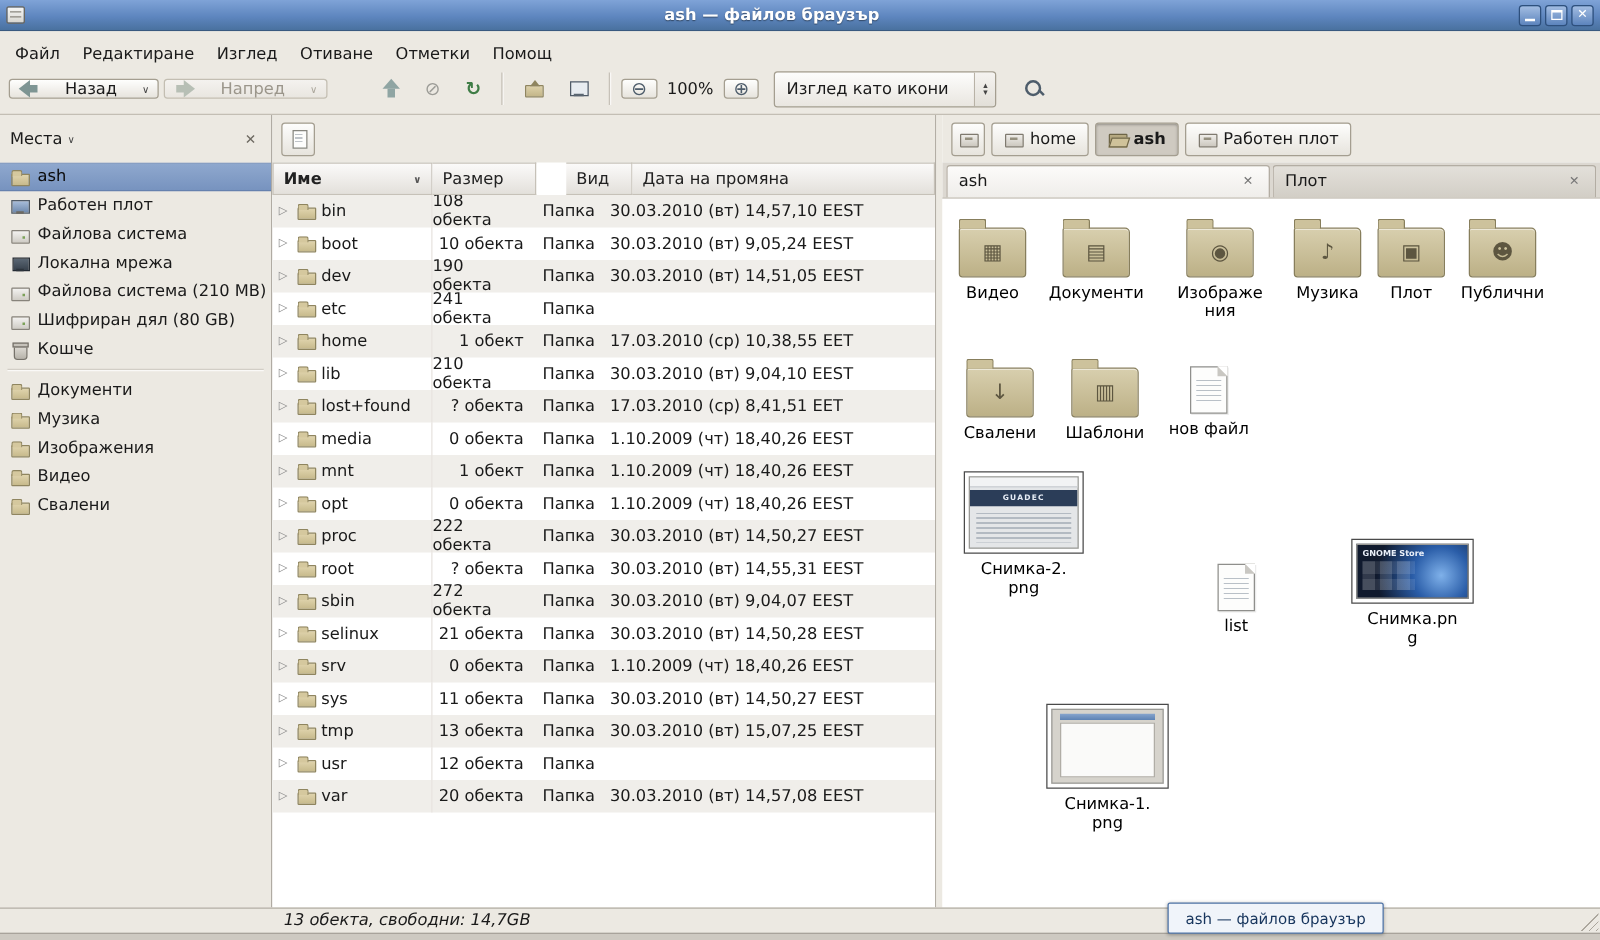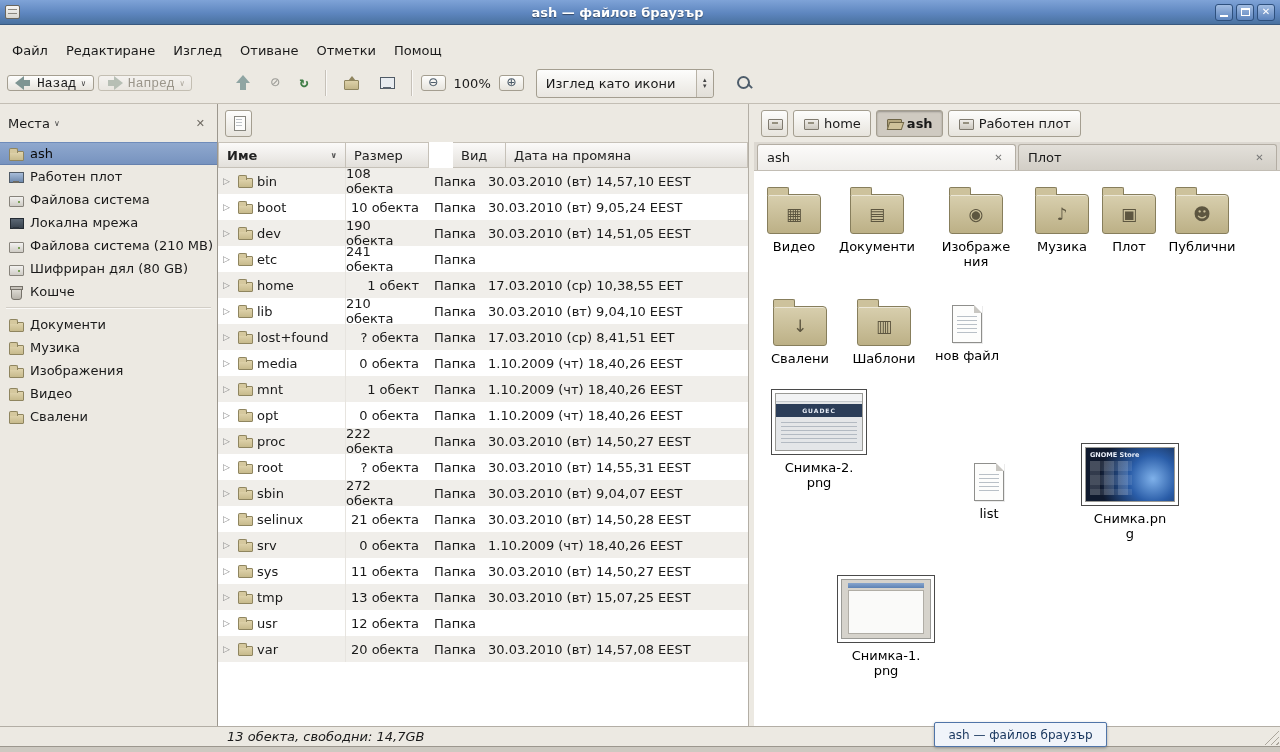--- a/index.html
+++ b/index.html
@@ -14,27 +14,27 @@
   .win-icon::after { content:""; position:absolute; left:2px; right:2px; top:3px; height:1px; background:#8a877f; box-shadow:0 4px 0 #8a877f; }
   .title-text { flex:1; text-align:center; color:#fff; font-weight:bold; font-size:13px; text-shadow:0 1px 1px rgba(0,0,0,.45);
     white-space:nowrap; overflow:hidden; }
   .win-btns { display:flex; gap:3px; flex:none; }
   .win-btn { width:18px; height:17px; border:1px solid #2e507d; border-radius:3px; background:linear-gradient(#a3bde2,#5c84bd);
     display:flex; align-items:center; justify-content:center; color:#fff; font-size:10px; line-height:1; }
   .glyph-min { width:8px; height:2px; background:#fff; margin-top:8px; }
   .glyph-max { width:9px; height:8px; border:1px solid #fff; border-top-width:2px; }
 
   
-  .menubar { height:26px; flex:none; display:flex; align-items:center; padding:0 3px; background:#ece9e2;margin-top:12px; }
+  .menubar { height:26px; flex:none; display:flex; align-items:flex-end; padding:0 3px; background:#ece9e2; }
   .menu-item { display:flex; align-items:center; padding:0 9px; cursor:default; }
 
   
   .toolbar { height:41px; flex:none; display:flex; align-items:center; gap:4px; padding:0 7px; border-bottom:1px solid #c3beb4; }
-  .tbtn { height:16px; display:flex; align-items:center; gap:5px; padding:0 7px; border:1px solid #a49e90; border-radius:3px;
-    background:linear-gradient(#fefefd,#e7e4dd); white-space:nowrap;font-family:Liberation Mono, monospace; }
+  .tbtn { height:16px; display:flex; align-items:center; gap:20px; padding:0 7px; border:1px solid #a49e90; border-radius:3px;
+    background:linear-gradient(#fefefd,#e7e4dd); white-space:nowrap; }
   .tbtn.flat { border-color:transparent; background:transparent; }
   .tbtn.disabled { color:#9b968b; border-color:#c3beb2; background:linear-gradient(#f4f2ef,#e9e6e0); }
   .sep { width:2px; height:26px; border-left:1px solid #c6c1b8; border-right:1px solid #f9f8f6; margin:0 4px; flex:none; }
   .chev { font-size:8px; color:#444; }
   .chev.dis { color:#aba69b; }
   .combo { height:29px; display:flex; align-items:center; border:1px solid #a49e90; border-radius:3px;
     background:linear-gradient(#fdfdfc,#e9e6e0); padding-left:9px; margin-left:8px; min-width:178px; }
   .combo-label { flex:1; padding-right:10px; }
   .stepper { width:17px; align-self:stretch; border-left:1px solid #b8b2a6; display:flex; flex-direction:column;
     align-items:center; justify-content:center; font-size:7px; line-height:6px; color:#444; background:linear-gradient(#f5f3f0,#e2dfd8); border-radius:0 3px 3px 0; }
@@ -174,21 +174,21 @@
   [data-pos="6"] { left:410px;top:16px; }
   [data-pos="7"] { left:8px;  top:128px; }
   [data-pos="8"] { left:92px; top:128px; }
   [data-pos="9"] { left:175px;top:128px; }
   [data-pos="10"]{ left:13px; top:218px; }
   [data-pos="11"]{ left:197px;top:286px; }
   [data-pos="12"]{ left:324px;top:272px; }
   [data-pos="13"]{ left:80px; top:404px; }
 
   [data-pos="10"] .thumb-img { width:88px; height:58px; }
-  [data-pos="12"] .thumb-img { width:90px; height:55px; }
+  [data-pos="12"] .thumb-img { width:90px; height:44px; }
   [data-pos="13"] .thumb-img { width:90px; height:60px; }
 
   [data-kind="webpage"] .thumb-img { background:#e4e6e8; }
   [data-kind="webpage"] .t-a { position:absolute; left:0; right:0; top:0; height:8px; background:#f2f3f4; border-bottom:1px solid #c5c9cd; }
   [data-kind="webpage"] .t-b { position:absolute; left:5px; right:5px; top:28px; bottom:4px;
     background:repeating-linear-gradient(#b3bac2 0 1px, transparent 1px 4px); }
   [data-kind="webpage"] .t-caption { left:0; right:0; top:10px; height:13px; background:#2b3d58; color:#e7edf6;
     font-size:6px; line-height:13px; text-align:center; letter-spacing:1px; font-weight:bold; }
 
   [data-kind="store"] .thumb-img { background:radial-gradient(circle at 76% 58%, #7fb1ea 0%, #2a5da8 32%, rgba(16,26,46,0) 72%), #101a2e; }

